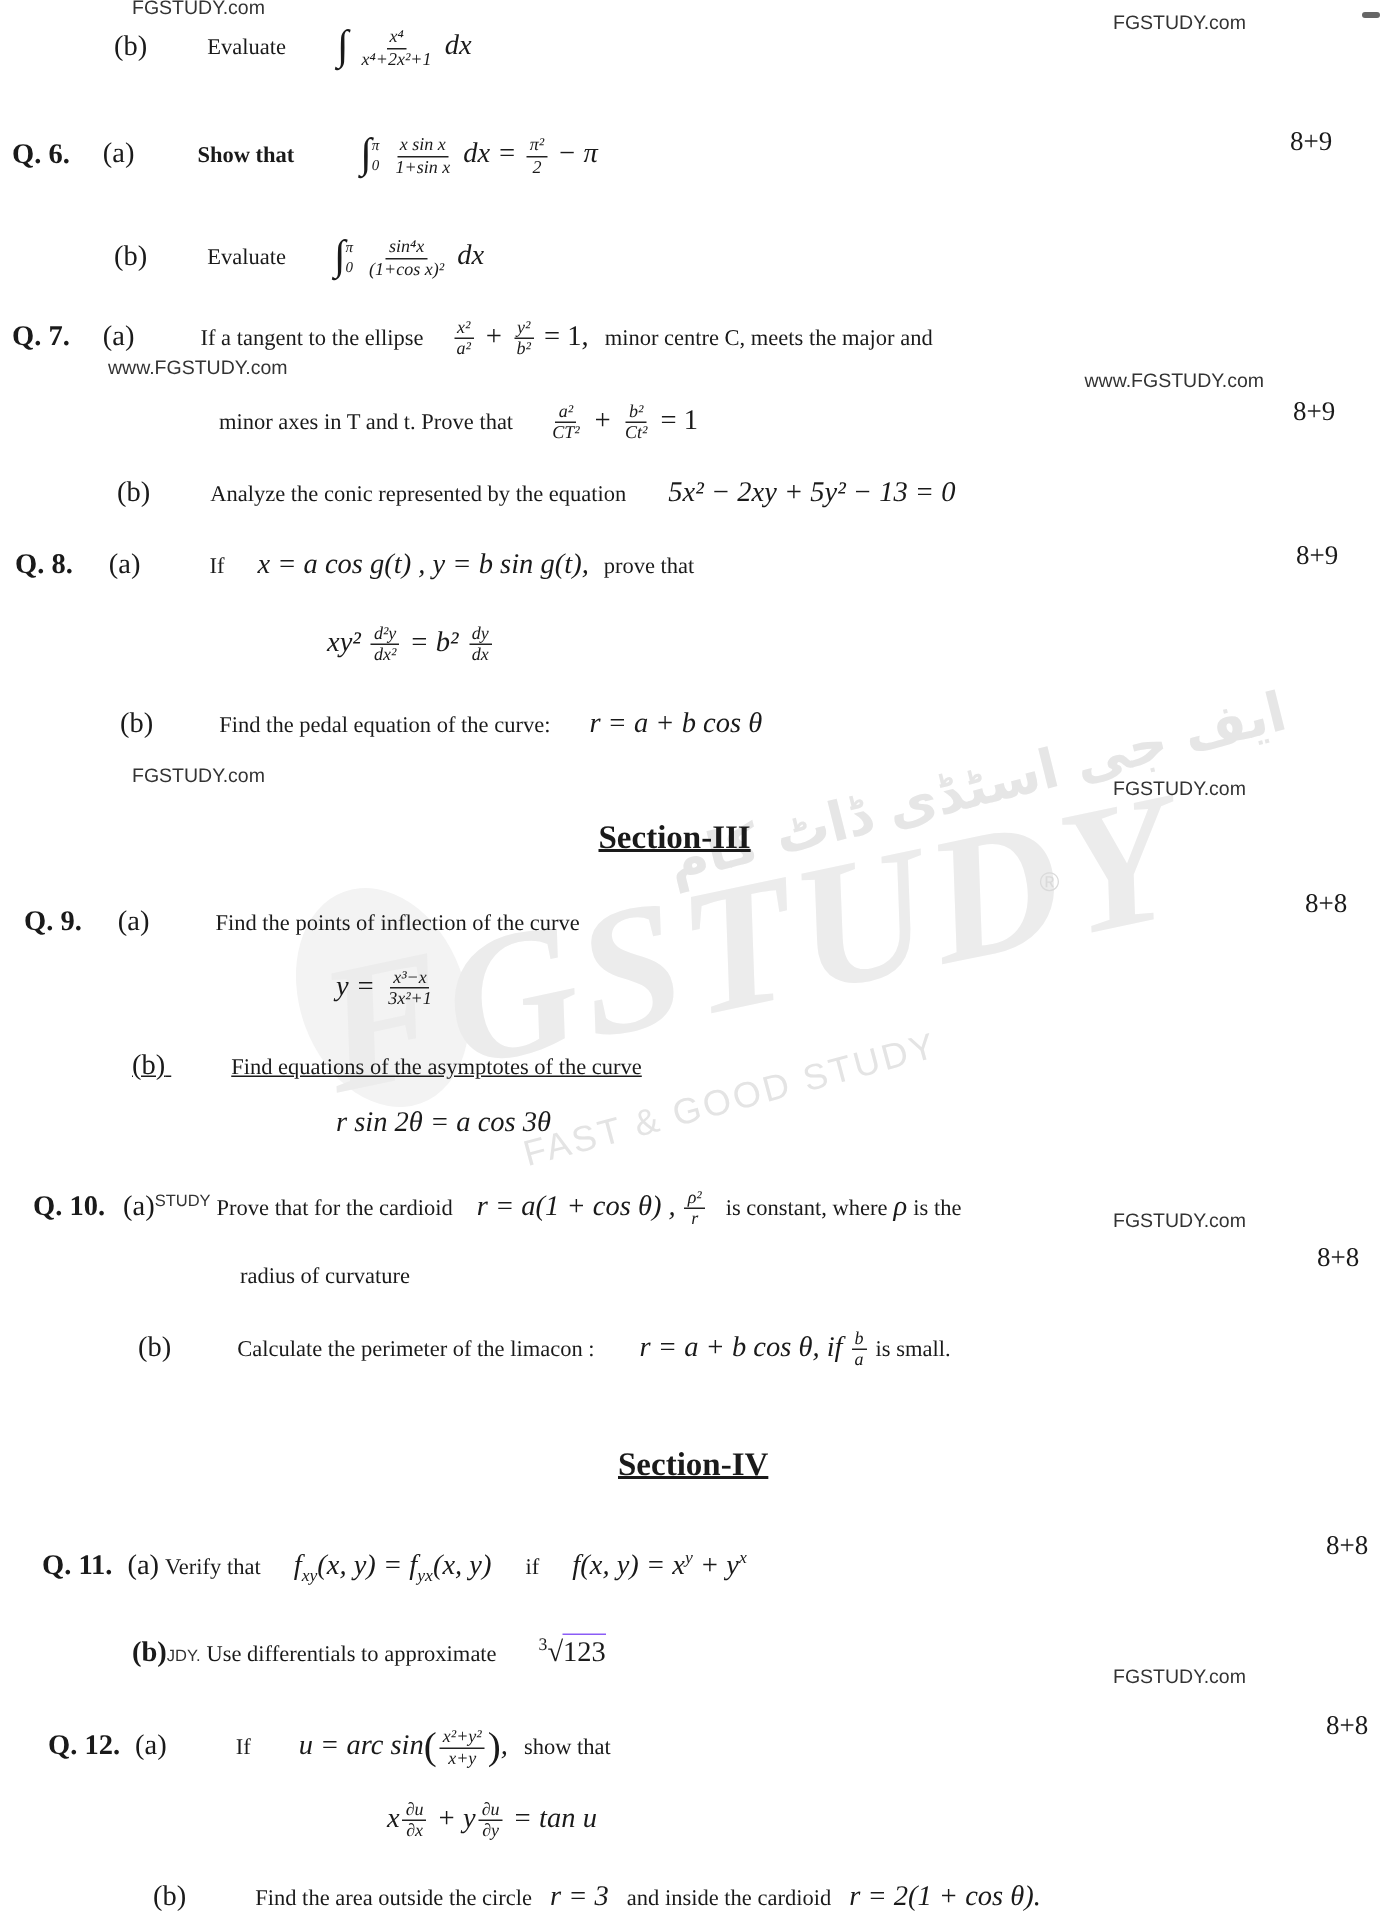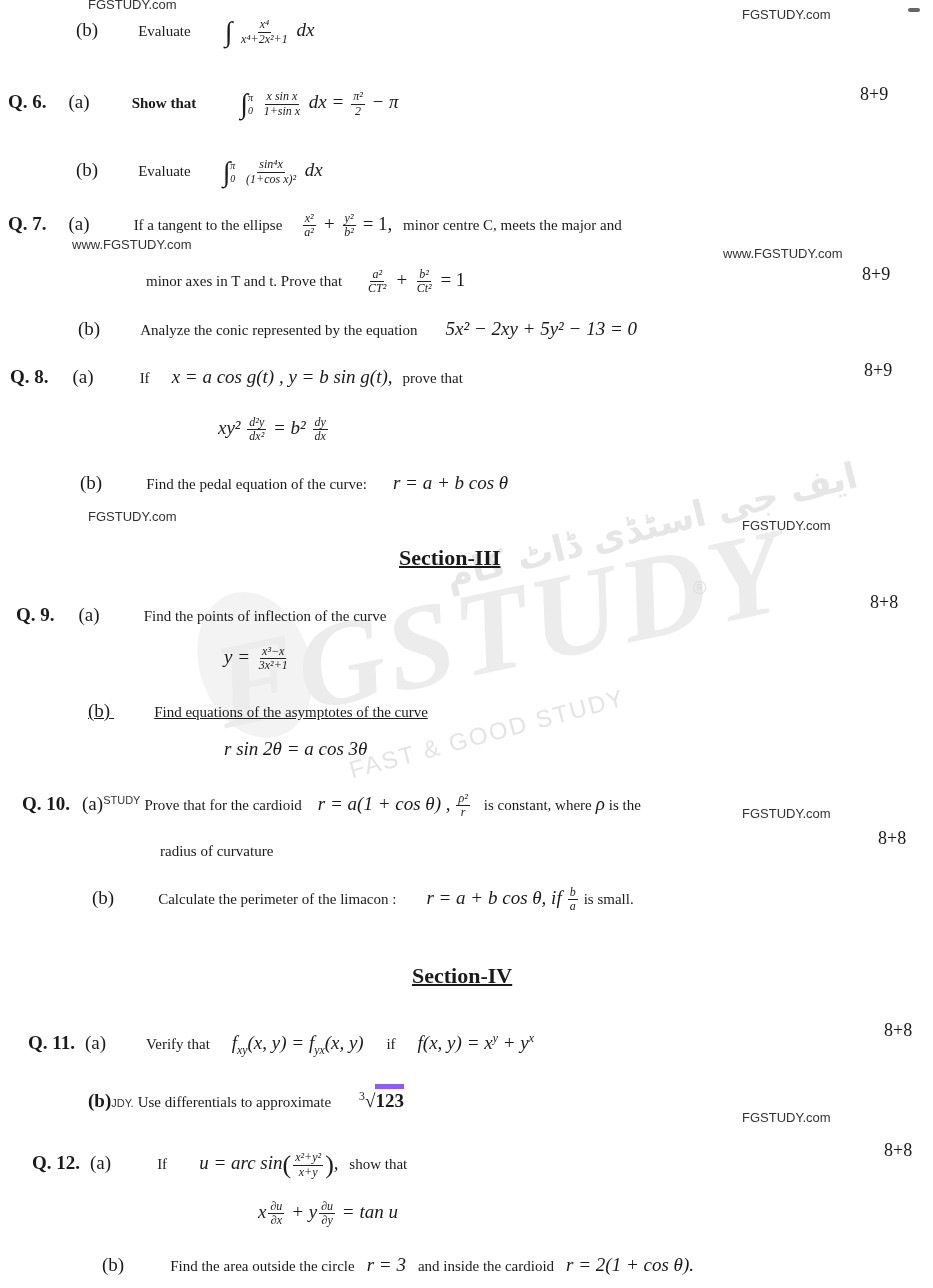--- a/index.html
+++ b/index.html
@@ -23,21 +23,21 @@
     .lim { display: inline-flex; flex-direction: column; font-size: 10px; vertical-align: middle; line-height: 1.3; margin-right: 2px; }
     .section-title { font-weight: bold; font-size: 22px; text-decoration: underline; text-decoration-thickness: 2px; }
     .watermark { position: absolute; pointer-events: none; color: #ececec; }
     .wm-big { font-family: "Liberation Serif", serif; font-size: 120px; font-style: italic; font-weight: bold; transform: rotate(-12deg); left: 210px; top: 560px; letter-spacing: 4px; }
     .wm-sub { font-family: "Liberation Sans", sans-serif; font-size: 24px; transform: rotate(-15deg); left: 345px; top: 720px; letter-spacing: 2px; color: #e4e4e4; }
     .wm-urdu { font-family: "DejaVu Sans", sans-serif; font-size: 36px; transform: rotate(-14deg); left: 440px; top: 505px; color: #e6e6e6; font-weight: bold; }
     .wm-reg { font-family: "Liberation Sans", sans-serif; font-size: 18px; left: 693px; top: 578px; color: #dadada; }
     .wm-blob { left: 200px; top: 590px; width: 110px; height: 150px; border-radius: 50%; background: #f3f3f3; transform: rotate(-20deg); }
     .scan-mark { position: absolute; left: 908px; top: 8px; width: 12px; height: 4px; background: #666; border-radius: 2px; }
     sup, sub { font-size: 0.62em; }
-    .sqrt-bar { border-top: 5px solid #8b5cf6; padding-top: 1px; font-style: normal; font-weight: bold; }
+    .sqrt-bar { border-top: 1px solid #8b5cf6; padding-top: 1px; font-style: normal; }
   </style>
 </head>
 <body>
 
 <div class="watermark wm-blob"></div>
 <div class="watermark wm-big">FGSTUDY</div>
 <div class="watermark wm-sub">FAST &amp; GOOD STUDY</div>
 <div class="watermark wm-urdu">ایف جی اسٹڈی ڈاٹ کام</div>
 <div class="watermark wm-reg">®</div>
 <div class="scan-mark"></div>
@@ -223,21 +223,21 @@
         <span class="den">a</span>
       </span></span>
   <span class="txt">is small.</span>
 </div>
 
 <div class="abs section-title" style="left:412px;top:963px;">Section-IV</div>
 
 <div class="abs" style="left:28px;top:1032px;">
   <span class="qnum">Q. 11.</span>
   <span class="part" style="margin-left:6px;">(a)</span>
-  <span class="txt" style="margin-left:36px;">Verify that</span>
+  <span class="txt" style="">Verify that</span>
   <span class="math" style="margin-left:18px;">
     f<sub>xy</sub>(x, y) = f<sub>yx</sub>(x, y)
   </span>
   <span class="txt" style="margin-left:18px;">if</span>
   <span class="math" style="margin-left:18px;">
     f(x, y) = x<sup>y</sup> + y<sup>x</sup>
   </span>
 </div>
 <span class="abs marks" style="left:884px;top:1020px;">8+8</span>
 <div class="abs" style="left:88px;top:1090px;">

